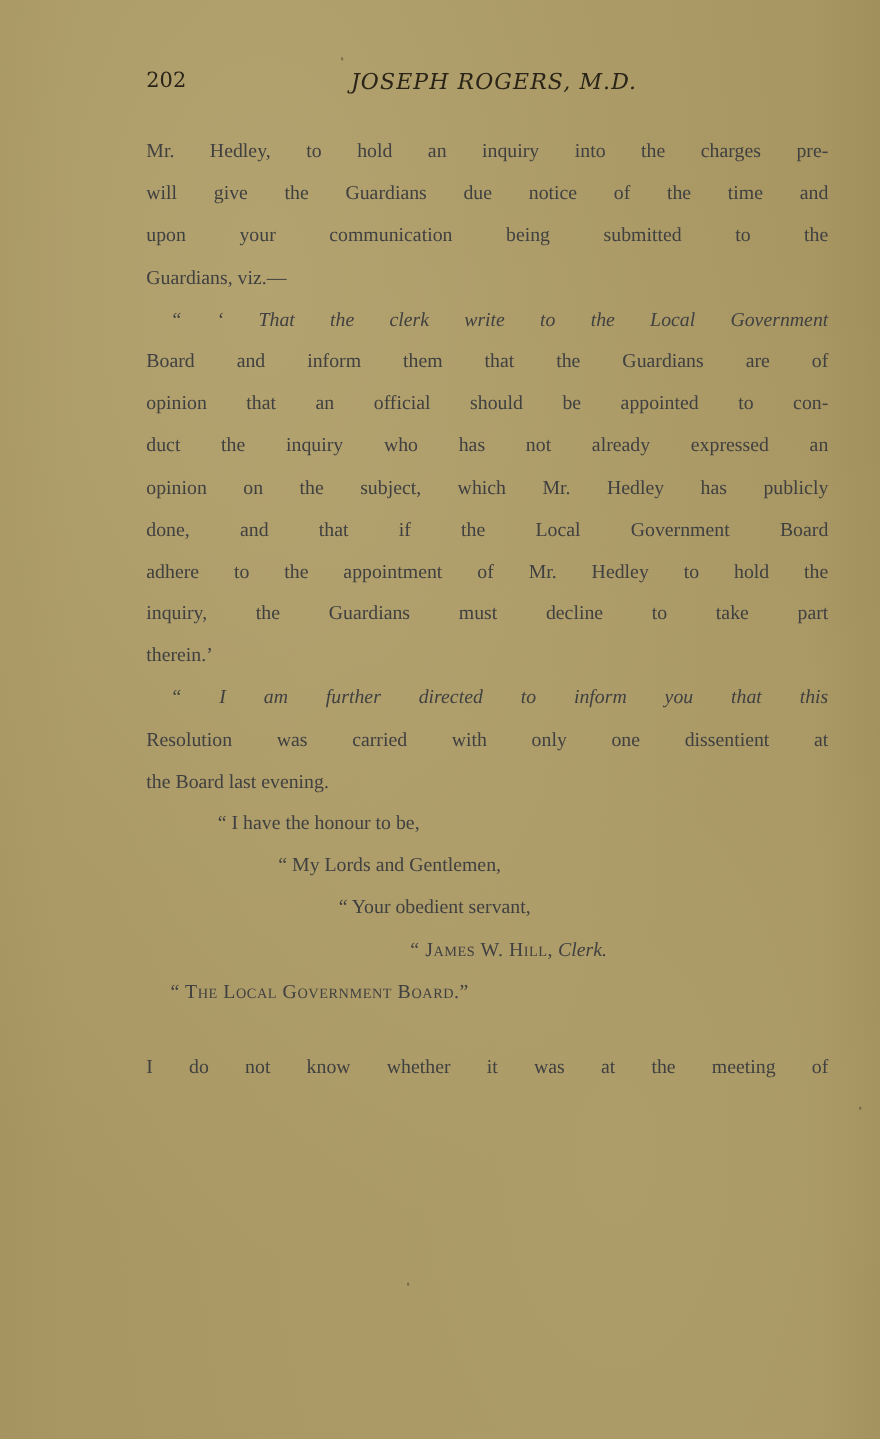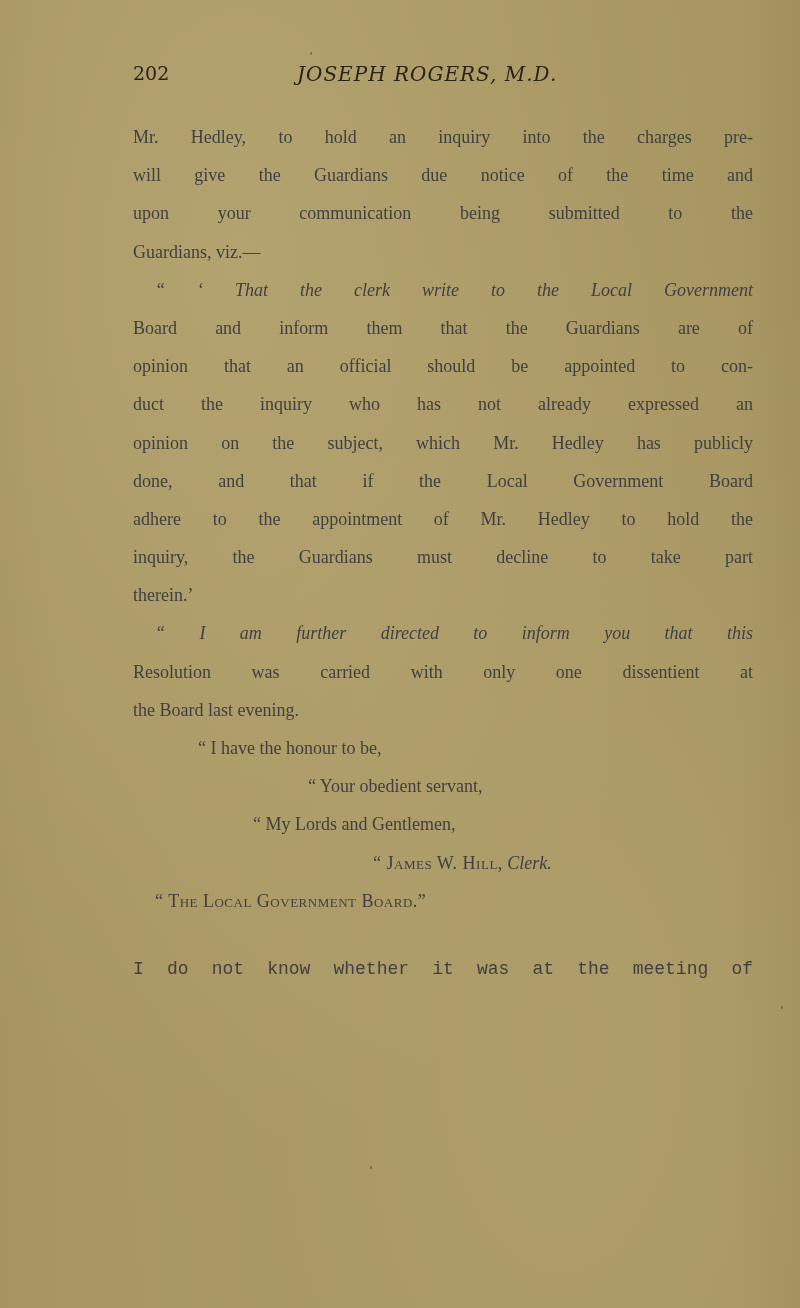--- a/index.html
+++ b/index.html
@@ -35,21 +35,21 @@
     }
     .page-number {
       position: absolute;
       left: 0;
       top: 0;
       font-size: 19px;
       letter-spacing: 0px;
     }
     .running-title {
       position: absolute;
-      left: 164px;
+      left: 186px;
       top: 0;
       font-size: 20px;
       font-style: italic;
       letter-spacing: 1px;
     }
     .body-text {
       position: absolute;
       top: 118px;
       left: 133px;
       width: 620px;
@@ -111,25 +111,25 @@
     <span class="line">opinion on the subject, which Mr. Hedley has publicly</span>
     <span class="line">done, and that if the Local Government Board</span>
     <span class="line">adhere to the appointment of Mr. Hedley to hold the</span>
     <span class="line">inquiry, the Guardians must decline to take part</span>
     <span class="line last">therein.’</span>
     <span class="line indent1">“ I am further directed to inform you that this</span>
     <span class="line">Resolution was carried with only one dissentient at</span>
     <span class="line last">the Board last evening.</span>
 
     <span class="line indent-sig1">“ I have the honour to be,</span>
+    <span class="line indent-sig2">“ My Lords and Gentlemen,</span>
     <span class="line indent-sig3">“ Your obedient servant,</span>
-    <span class="line indent-sig2">“ My Lords and Gentlemen,</span>
     <span class="line indent-sig4"><span class="sc">“ James W. Hill,</span> <span class="it">Clerk.</span></span>
     <span class="line indent-addr sc">“ The Local Government Board.”</span>
 
     <span class="spacer"></span>
-    <span class="line" style="margin-top:-8px;font-family:Liberation Mono, monospace;">I do not know whether it was at the meeting of</span>
+    <span class="line" style="margin-top:-8px;">I do not know whether it was at the meeting of</span>
   </div>
 
   <div class="speck" style="left:310px; top:52px;"></div>
   <div class="speck" style="left:370px; top:1166px;"></div>
   <div class="speck" style="left:781px; top:1006px;"></div>
 </div>
 
 </body></html>

